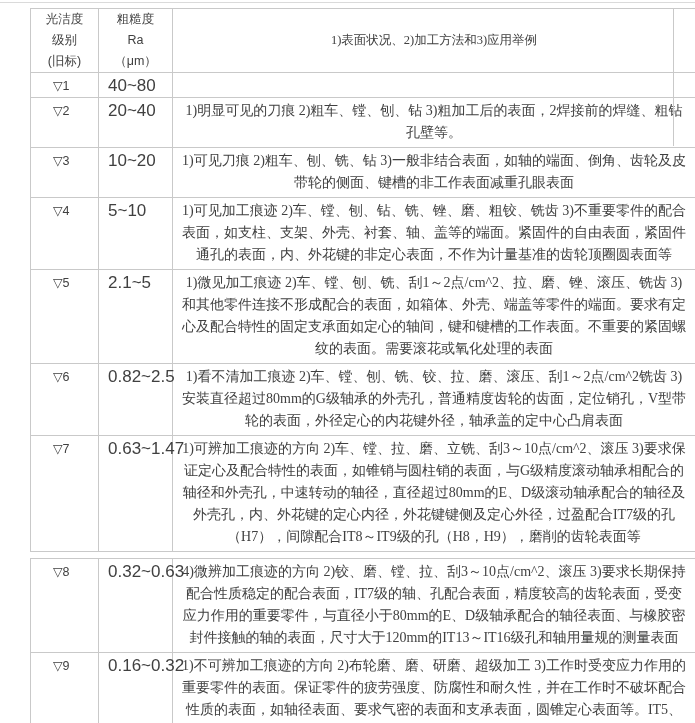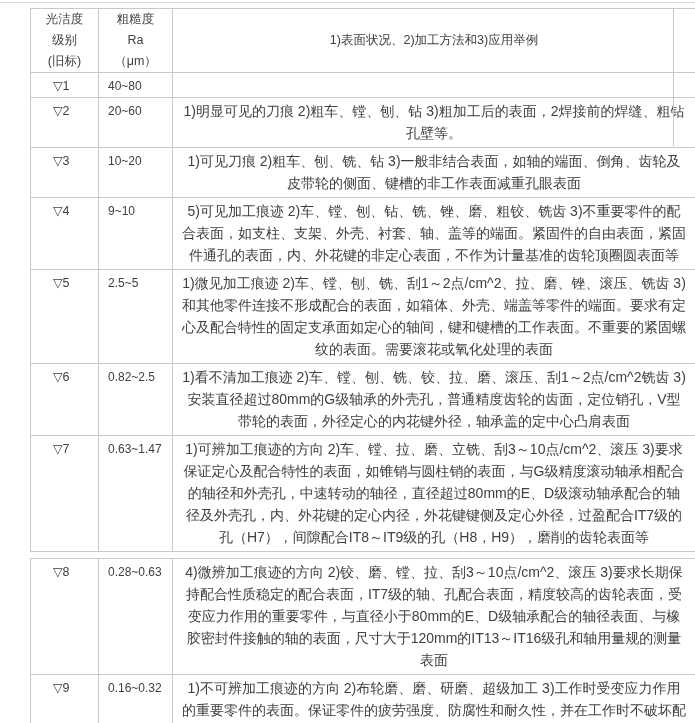--- a/index.html
+++ b/index.html
@@ -18,27 +18,27 @@
   }
   .table-wrap { position: absolute; top: 8px; left: 30px; }
   table.rough { border-collapse: collapse; width: 665px; table-layout: fixed; padding-left: 48px; }
   table.tblB { margin-top: 6px; }
   td, th {
     border: 1px solid #c9c9c9;
     vertical-align: top;
     font-weight: normal;
     padding: 0;
   }
-  td:last-child, th:last-child { border-right: none; }
+  td:last-child, th:last-child { border-right: none; font-family: Liberation Serif, serif; }
   th {
     vertical-align: middle; text-align: center;
     font-size: 12.5px; line-height: 21px; color: #404040;
   }
   td.grade { padding: 5px 2px 2px 22px; font-size: 12.5px; line-height: 16px; }
-  td.ra    { padding: 5px 2px 2px 9px;  font-size: 12px; line-height: 16px; }
+  td.ra    { padding: 5px 2px 2px 9px;  font-size: 17px; line-height: 16px; }
   td.desc  { padding: 2px 8px 3px 8px;  font-size: 14px; line-height: 22px; text-align: center; }
   .hline { display: block; }
   .border-frag {
     position: absolute; left: 673px; top: 8px;
     width: 1px; height: 138px; background: #c9c9c9;
   }
 </style>
 </head>
 <body>
 
@@ -68,36 +68,36 @@
       </tr>
     </thead>
     <tbody>
       <tr style="height:25px">
         <td class="grade">▽1</td>
         <td class="ra">40~80</td>
         <td class="desc"></td>
       </tr>
       <tr style="height:25px">
         <td class="grade">▽2</td>
-        <td class="ra">20~60</td>
+        <td class="ra">20~40</td>
         <td class="desc">1)明显可见的刀痕 2)粗车、镗、刨、钻 3)粗加工后的表面，2焊接前的焊缝、粗钻孔壁等。</td>
       </tr>
       <tr style="height:45px">
         <td class="grade">▽3</td>
         <td class="ra">10~20</td>
         <td class="desc">1)可见刀痕 2)粗车、刨、铣、钻 3)一般非结合表面，如轴的端面、倒角、齿轮及皮带轮的侧面、键槽的非工作表面减重孔眼表面</td>
       </tr>
       <tr style="height:65px">
         <td class="grade">▽4</td>
-        <td class="ra">9~10</td>
-        <td class="desc">5)可见加工痕迹 2)车、镗、刨、钻、铣、锉、磨、粗铰、铣齿 3)不重要零件的配合表面，如支柱、支架、外壳、衬套、轴、盖等的端面。紧固件的自由表面，紧固件通孔的表面，内、外花键的非定心表面，不作为计量基准的齿轮顶圈圆表面等</td>
+        <td class="ra">5~10</td>
+        <td class="desc">1)可见加工痕迹 2)车、镗、刨、钻、铣、锉、磨、粗铰、铣齿 3)不重要零件的配合表面，如支柱、支架、外壳、衬套、轴、盖等的端面。紧固件的自由表面，紧固件通孔的表面，内、外花键的非定心表面，不作为计量基准的齿轮顶圈圆表面等</td>
       </tr>
       <tr style="height:60px">
         <td class="grade">▽5</td>
-        <td class="ra">2.5~5</td>
+        <td class="ra">2.1~5</td>
         <td class="desc">1)微见加工痕迹 2)车、镗、刨、铣、刮1～2点/cm^2、拉、磨、锉、滚压、铣齿 3)和其他零件连接不形成配合的表面，如箱体、外壳、端盖等零件的端面。要求有定心及配合特性的固定支承面如定心的轴间，键和键槽的工作表面。不重要的紧固螺纹的表面。需要滚花或氧化处理的表面</td>
       </tr>
       <tr style="height:43px">
         <td class="grade">▽6</td>
         <td class="ra">0.82~2.5</td>
         <td class="desc">1)看不清加工痕迹 2)车、镗、刨、铣、铰、拉、磨、滚压、刮1～2点/cm^2铣齿 3)安装直径超过80mm的G级轴承的外壳孔，普通精度齿轮的齿面，定位销孔，V型带轮的表面，外径定心的内花键外径，轴承盖的定中心凸肩表面</td>
       </tr>
       <tr style="height:83px">
         <td class="grade">▽7</td>
         <td class="ra">0.63~1.47</td>
@@ -108,21 +108,21 @@
 
   <table class="rough tblB">
     <colgroup>
         <col style="width:68px">
         <col style="width:74px">
         <col>
       </colgroup>
     <tbody>
       <tr style="height:60px">
         <td class="grade">▽8</td>
-        <td class="ra">0.28~0.63</td>
+        <td class="ra">0.32~0.63</td>
         <td class="desc">4)微辨加工痕迹的方向 2)铰、磨、镗、拉、刮3～10点/cm^2、滚压 3)要求长期保持配合性质稳定的配合表面，IT7级的轴、孔配合表面，精度较高的齿轮表面，受变应力作用的重要零件，与直径小于80mm的E、D级轴承配合的轴径表面、与橡胶密封件接触的轴的表面，尺寸大于120mm的IT13～IT16级孔和轴用量规的测量表面</td>
       </tr>
       <tr style="height:84px">
         <td class="grade">▽9</td>
         <td class="ra">0.16~0.32</td>
         <td class="desc">1)不可辨加工痕迹的方向 2)布轮磨、磨、研磨、超级加工 3)工作时受变应力作用的重要零件的表面。保证零件的疲劳强度、防腐性和耐久性，并在工作时不破坏配合性质的表面，如轴径表面、要求气密的表面和支承表面，圆锥定心表面等。IT5、IT6级配合表面，高精度齿轮的表面，与G级滚动轴承配合的轴径表面，尺寸大于315mm的IT7～IT9级级孔和轴用量规级尺寸大于120～315mm的IT10～IT12级孔和轴用量规的测量表面等</td>
       </tr>
 
     </tbody>
   </table>

